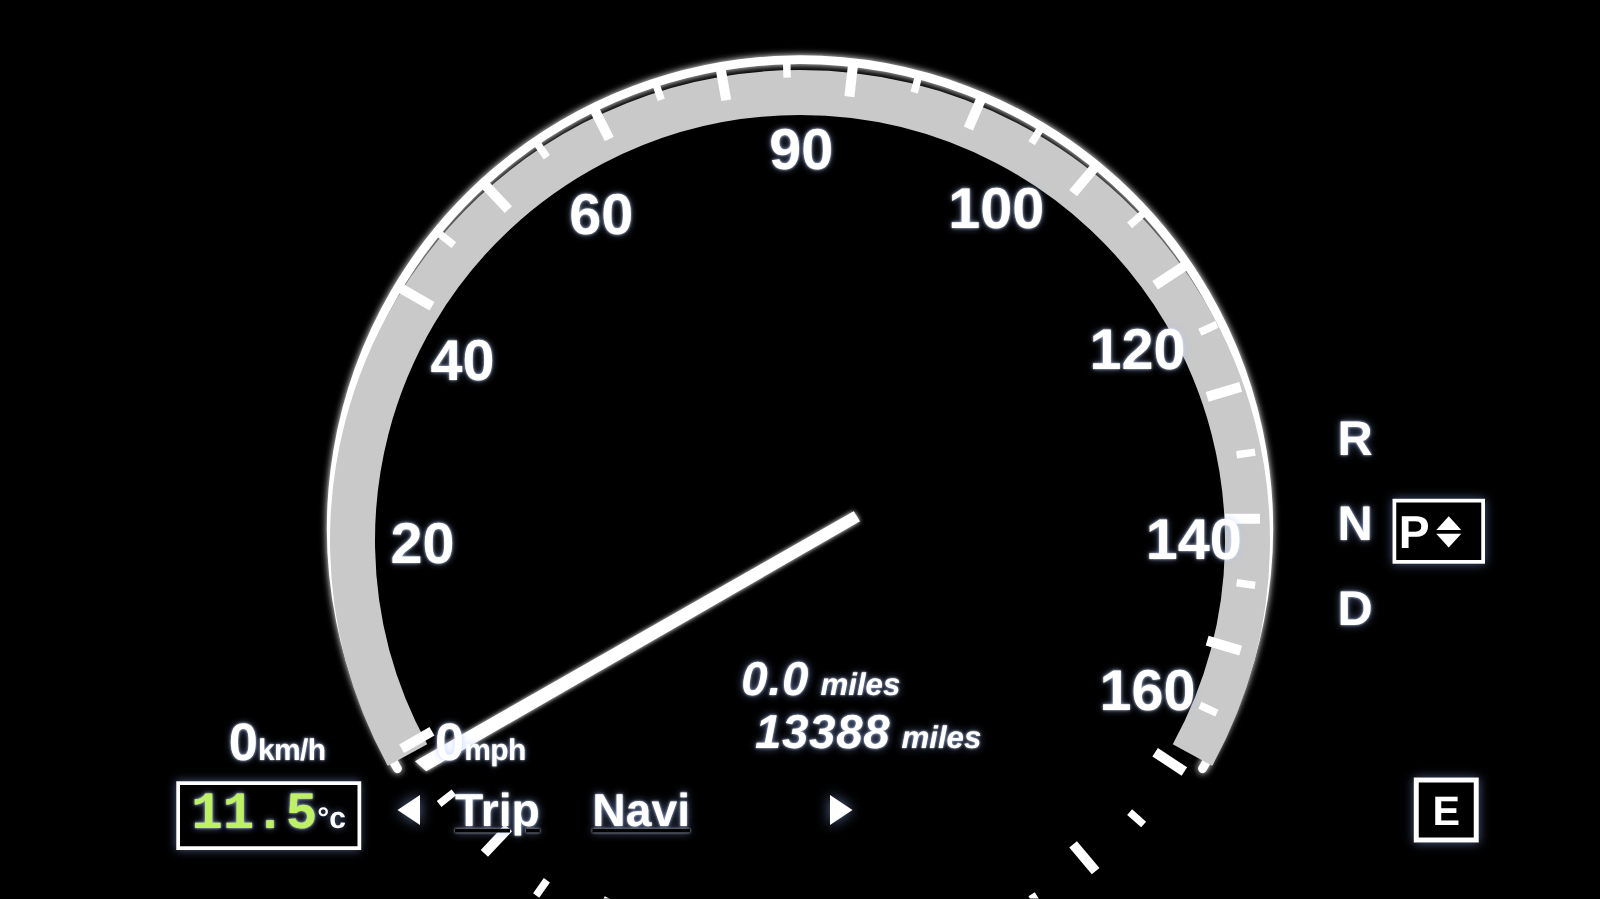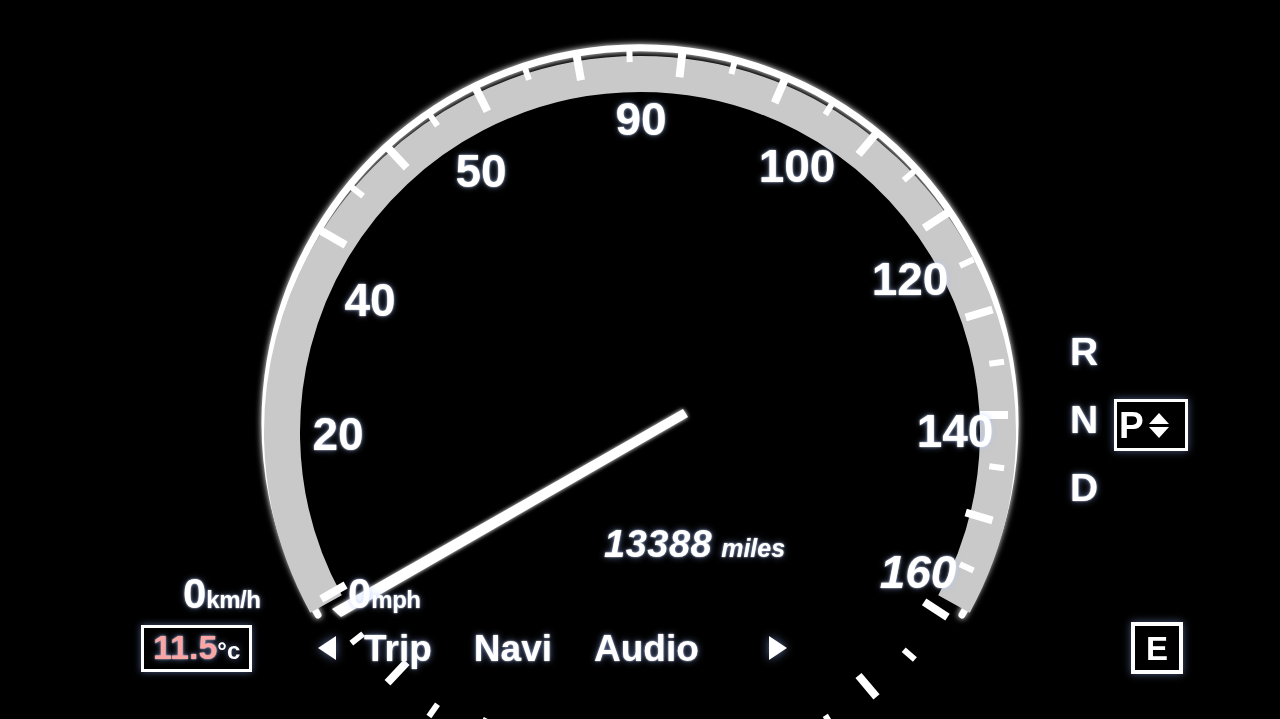--- a/index.html
+++ b/index.html
@@ -97,44 +97,45 @@
     position: absolute;
     left: 141px;
     top: 625px;
     padding: 2px 9px 4px 9px;
     border: 3px solid #ffffff;
     background: #000;
     box-shadow: 0 0 7px rgba(150,180,255,0.5);
     user-select: none;
   }
   .temp-box .tval {
-    color: #fca5a5;
-    font-family: Liberation Sans, sans-serif;
-    font-weight: bold;
-    font-size: 34px;
+    color: #bef264;
+    font-family: Liberation Mono, monospace;
+    font-weight: bold;
+    font-size: 42px;
     line-height: 1.02;
     text-shadow: 0 0 6px rgba(150,180,255,0.6), 0 0 2px rgba(255,255,255,0.9);
   }
   .temp-box .tunit {
     color: #ffffff;
     font-family: "Liberation Sans", sans-serif;
     font-weight: bold;
     font-size: 24px;
     text-shadow: 0 0 6px rgba(150,180,255,0.6);
   }
 
   
   .menu-bar {
     position: absolute;
     left: 318px;
     top: 622px;
     height: 52px;
     display: flex;
     align-items: center;
     user-select: none;
+    text-decoration: underline;
   }
   .menu-item {
     color: #ffffff;
     font-family: "Liberation Sans", sans-serif;
     font-weight: bold;
     font-size: 37px;
     line-height: 1;
     text-shadow: 0 0 7px rgba(150,180,255,0.6), 0 0 2px rgba(255,255,255,0.9);
     white-space: nowrap;
   }
@@ -307,54 +308,56 @@
         <line x1="363.1" y1="633.9" x2="351.3" y2="643.2" stroke="#ffffff" stroke-width="6"></line>
         <line x1="345.6" y1="585.0" x2="321.3" y2="599.0" stroke="#ffffff" stroke-width="8"></line>
       </g>
 
     <g filter="url(#softglow)">
       <polygon points="683,409 688,417 341,617 332,609" fill="#ffffff"></polygon>
     </g>
   </svg>
 
   <div class="scale-num" style="left:338px;  top:434px;">20</div>
-  <div class="scale-num" style="left:370px;  top:300px;">40</div>
-  <div class="scale-num" style="left:481px;  top:171px;">50</div>
+  <div class="scale-num" style="left:370px;  top:288px;">40</div>
+  <div class="scale-num" style="left:481px;  top:171px;">60</div>
   <div class="scale-num" style="left:641px;  top:119px;">90</div>
   <div class="scale-num" style="left:797px;  top:166px;">100</div>
   <div class="scale-num" style="left:910px;  top:279px;">120</div>
   <div class="scale-num" style="left:955px;  top:431px;">140</div>
-  <div class="scale-num" style="left:918px;  top:572px;font-style:italic;">160</div>
+  <div class="scale-num" style="left:918px;  top:552px;">160</div>
 
   <div class="unit-readout" style="left:183px; top:570px;">
     <span class="val">0</span><span class="uni">km/h</span>
   </div>
 
   <div class="unit-readout" style="left:348px; top:570px;">
     <span class="val">0</span><span class="uni">mph</span>
   </div>
 
   <div class="trip-block">
+    <div class="trip-row r1">
+      <span class="num">0.0</span><span class="lbl">miles</span>
+    </div>
     <div class="trip-row r2">
       <span class="num">13388</span><span class="lbl">miles</span>
     </div>
   </div>
 
   <div class="temp-box">
     <span class="tval">11.5</span><span class="tunit">°c</span>
   </div>
 
   <div class="menu-bar">
     <div class="arrow-glyph arrow-left"></div>
     <div class="menu-gap-a"></div>
     <div class="menu-item">Trip</div>
     <div class="menu-gap"></div>
     <div class="menu-item">Navi</div>
     <div class="menu-gap"></div>
-    <div class="menu-item">Audio</div>
     <div class="menu-gap"></div>
     <div class="menu-gap-a"></div>
     <div class="arrow-glyph arrow-right"></div>
   </div>
 
   <div class="gear-col">
     <div class="gear-letter">R</div>
     <div class="gear-letter">N</div>
     <div class="gear-letter">D</div>
   </div>

